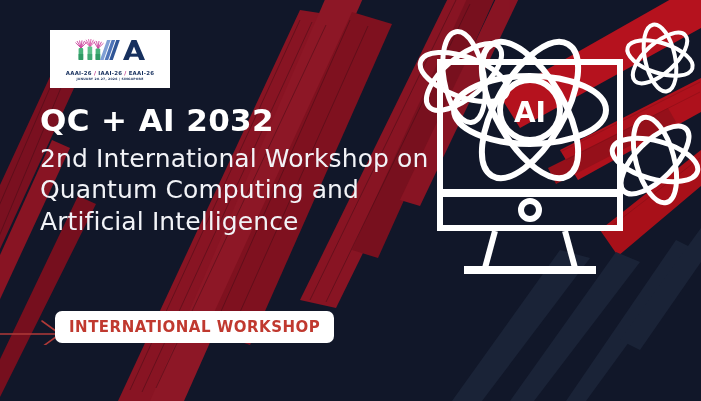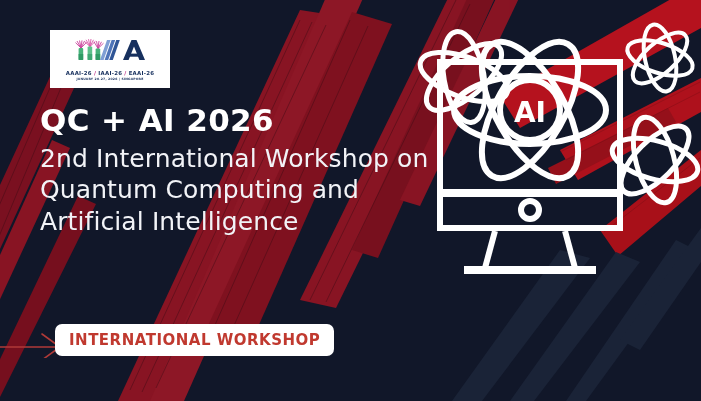--- a/index.html
+++ b/index.html
@@ -43,21 +43,21 @@
     white-space:nowrap;
   }
   #subtitle{
     font-family:"DejaVu Sans",sans-serif;
     font-size:25px;font-weight:400;color:#f2f3f7;
     line-height:1.26;margin:6px 0 4px;letter-spacing:.1px;
     max-width:390px;
   }
 
   
-  #badge-row{position:absolute;left:0px;top:324px;width:400px;height:40px;}
+  #badge-row{position:absolute;left:0px;top:311px;width:400px;height:40px;}
   #badge-arrow{position:absolute;left:-8px;top:6px;width:78px;height:28px;}
   #badge-pill{
     position:absolute;left:55px;top:0px;
     background:#ffffff;border-radius:7px;
     padding:6px 14px 7px;display:inline-block;
   }
   #badge-label{
     font-family:"DejaVu Sans",sans-serif;
     font-size:15px;font-weight:700;letter-spacing:.5px;
     color:#c0392f;white-space:nowrap;line-height:1;
@@ -173,21 +173,21 @@
       <span>AAAI-26</span>
       <span class="slash">/</span>
       <span>IAAI-26</span>
       <span class="slash">/</span>
       <span>EAAI-26</span>
     </div>
     <div class="logo-line2">JANUARY 20-27, 2026  |  SINGAPORE</div>
   </div>
 
   <div id="text-block">
-    <h1 id="main-title">QC + AI 2026</h1>
+    <h1 id="main-title">QC + AI 2032</h1>
     <p id="subtitle">2nd International Workshop on Quantum Computing and Artificial Intelligence</p>
   </div>
 
   <div id="badge-row">
     <svg id="badge-arrow" viewBox="0 0 78 28">
       <path d="M0 17 L66 17" stroke="#B03A38" stroke-width="1.6" fill="none"></path>
       <path d="M50 4 L68 17 L50 30" stroke="#B03A38" stroke-width="1.6" fill="none" stroke-linecap="round"></path>
     </svg>
     <div id="badge-pill">
       <span id="badge-label">INTERNATIONAL WORKSHOP</span>

